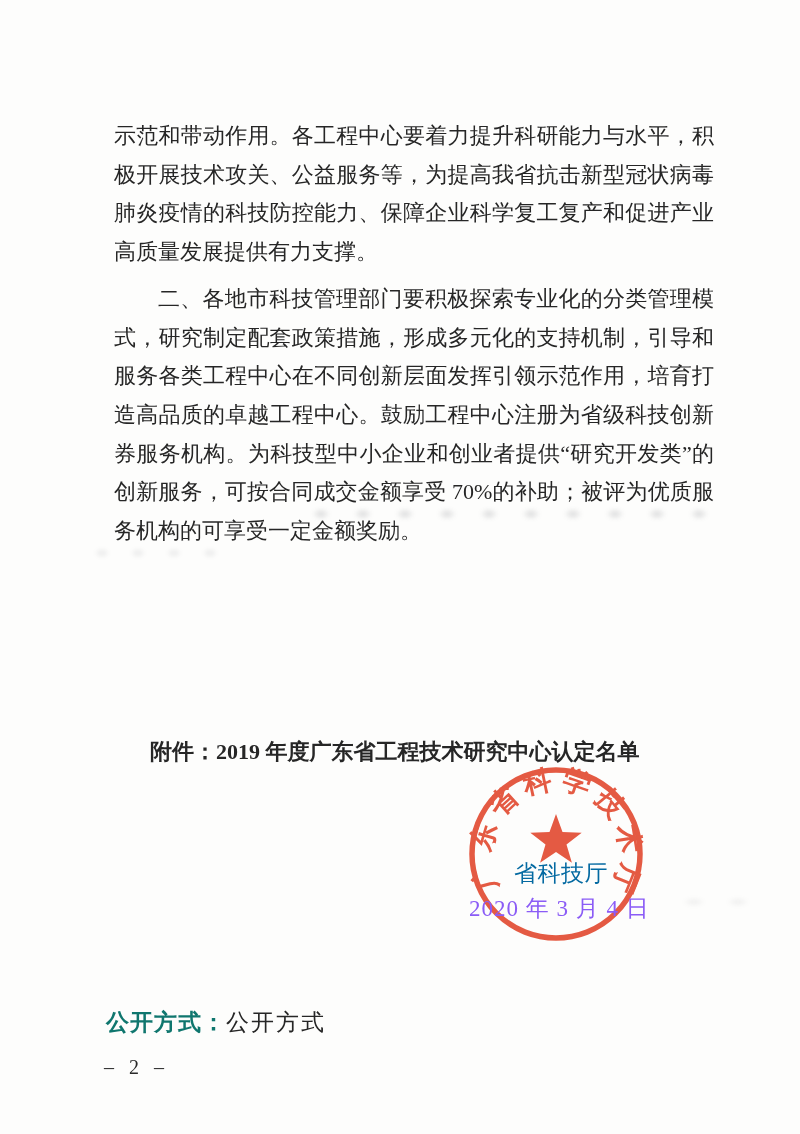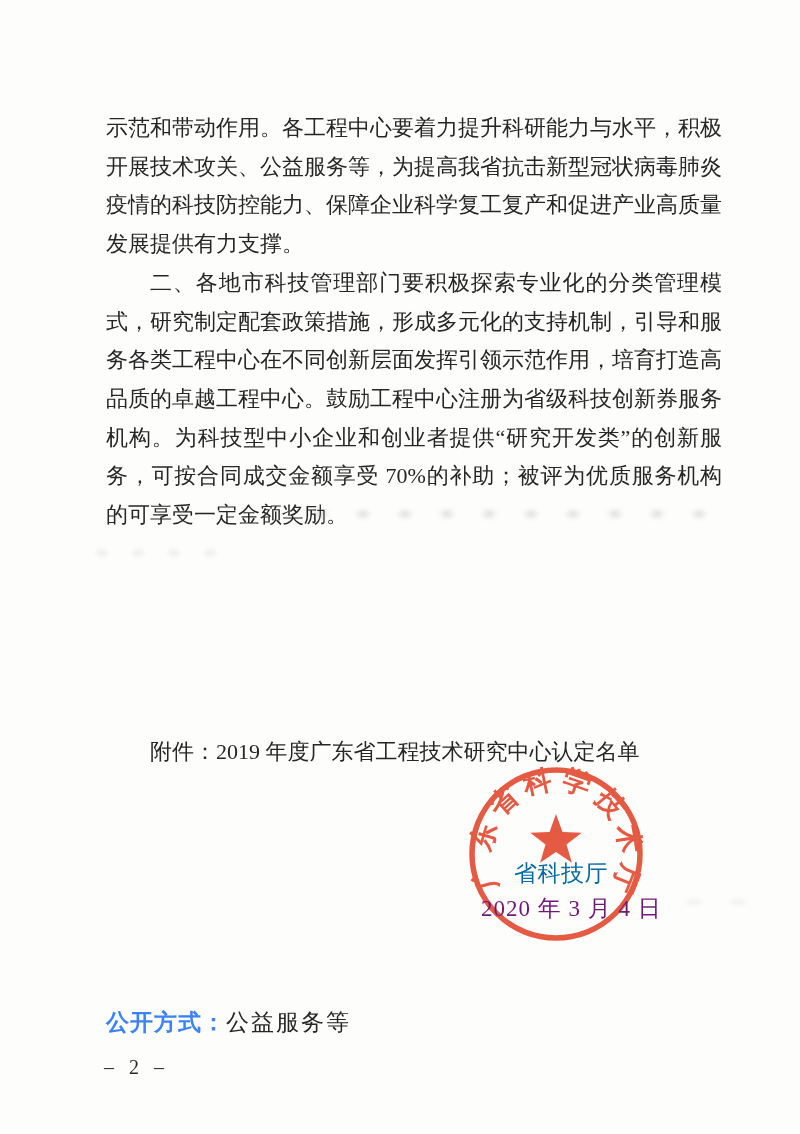--- a/index.html
+++ b/index.html
@@ -15,27 +15,28 @@
     background: #fdfdfc;
     overflow: hidden;
     color: #262626;
   }
   .body-text {
     position: absolute;
     left: 106px; top: 109px; width: 616px;
     font-size: 22px; line-height: 38.7px;
     text-align: justify;
   }
-  .body-text p { margin: 0; padding: 0; }
+  .body-text p { margin: 8px; padding: 0; }
   .body-text p.indent { text-indent: 2em; }
   .attachment {
     position: absolute;
     left: 106px; top: 737px; width: 640px;
     font-size: 22px; text-indent: 2em;
     white-space: nowrap;
+    font-weight: bold;
   }
   .seal {
     position: absolute;
     left: 468px; top: 766px; width: 176px; height: 176px;
     opacity: 0.9;
   }
   .seal svg { display: block; }
   .seal .arc-text {
     font-family: "Liberation Serif", serif;
     font-size: 28px; font-weight: bold;
@@ -43,34 +44,34 @@
     fill: #e2492f;
   }
   .authority {
     position: absolute;
     left: 514px; top: 858px;
     font-size: 23px; letter-spacing: 0.5px;
     color: #0369a1;
   }
   .sign-date {
     position: absolute;
-    left: 481px; top: 893px;
+    left: 469px; top: 893px;
     font-size: 23px; letter-spacing: 1px;
-    color: #701a75;
+    color: #8b5cf6;
     white-space: nowrap;
   }
   .disclosure {
     position: absolute;
     left: 106px; top: 1007px;
     font-size: 23px;
   }
   .disclosure .label {
     font-family: "Liberation Sans", sans-serif;
     font-weight: 700; letter-spacing: 1px;
-    color: #3b82f6;
+    color: #0f766e;
     text-align: center;
   }
   .disclosure .value { letter-spacing: 2px; }
   .pagenum {
     position: absolute;
     left: 104px; top: 1056px;
     font-size: 20px; letter-spacing: 5px;
     color: #2a2a2a;
   }
   
@@ -121,18 +122,18 @@
       <text class="arc-text"><textPath href="#sealArcPath" startOffset="0">广东省科学技术厅</textPath></text>
       <polygon fill="#e2492f" points="88,48 94.5,66.1 113.7,66.7 98.5,78.4 103.9,96.8 88,86 72.1,96.8 77.5,78.4 62.3,66.7 81.5,66.1"></polygon>
     </svg>
   </div>
 
   <div class="authority">省科技厅</div>
 
   <div class="sign-date">2020 年 3 月 4 日</div>
 
   <div class="disclosure">
-    <span class="label">公开方式：</span><span class="value">公益服务等</span>
+    <span class="label">公开方式：</span><span class="value">公开方式</span>
   </div>
 
   <div class="pagenum">– 2 –</div>
 
 </div>
 
 </body></html>

